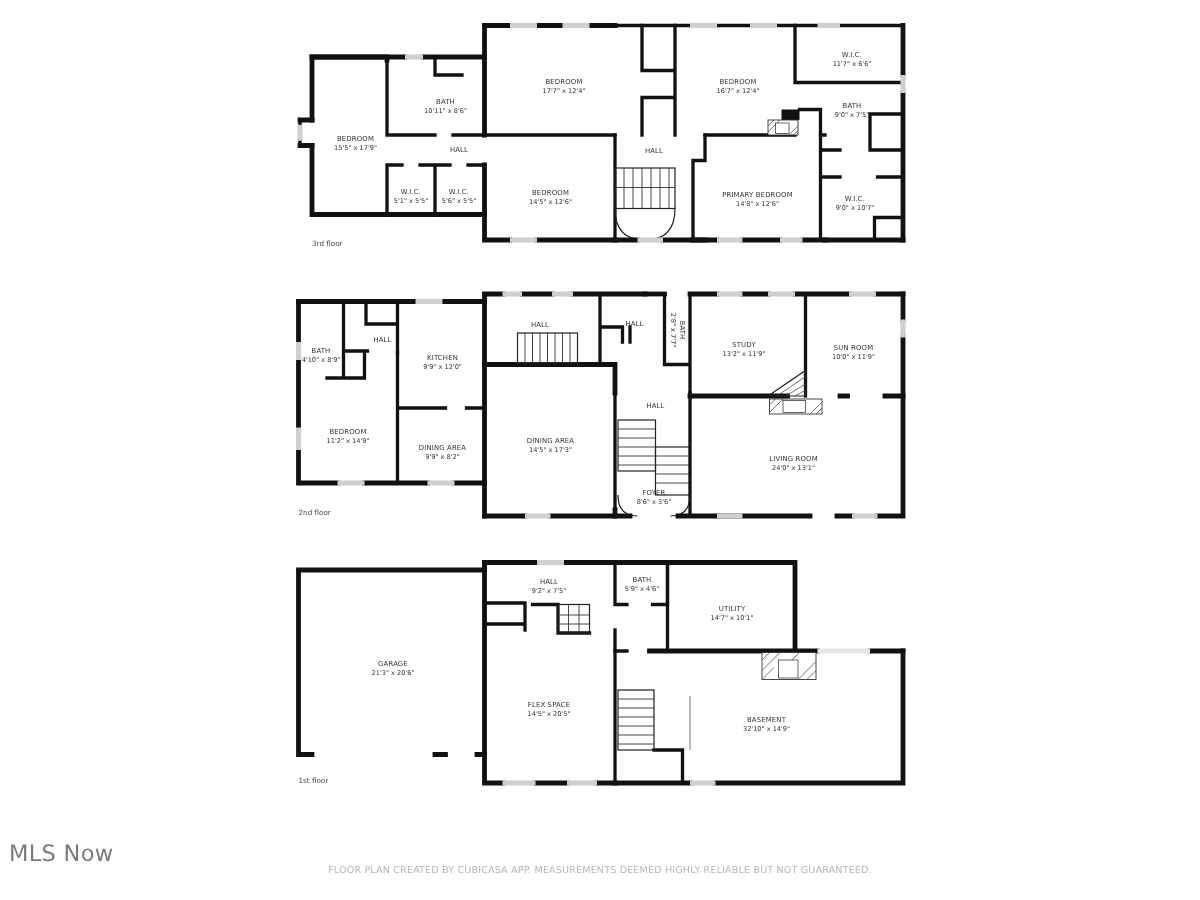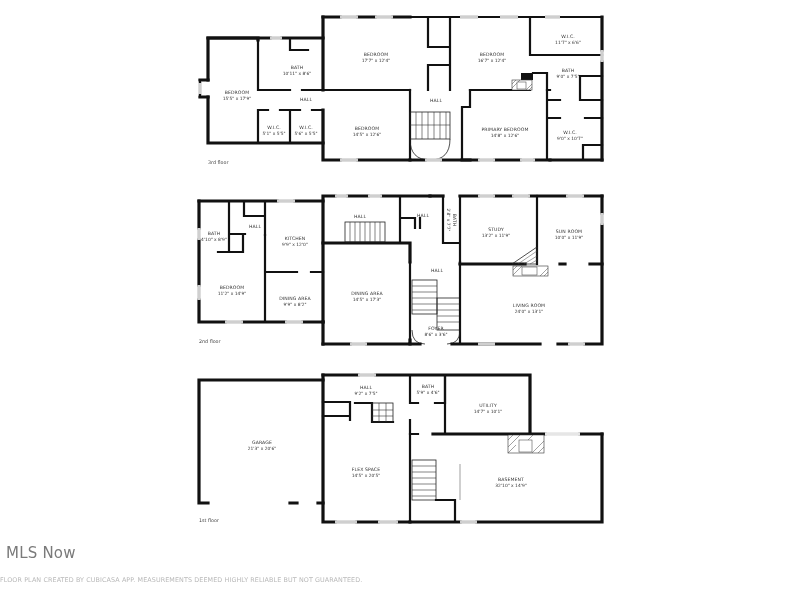--- a/index.html
+++ b/index.html
@@ -8,22 +8,22 @@
     .wall { fill: none; stroke: #111111; stroke-width: 3.2; stroke-linecap: square; }
     .wall-thin { fill: none; stroke: #111111; stroke-width: 2.2; stroke-linecap: square; }
     .window { stroke: #cfcfcf; stroke-width: 3.4; }
     .stair { fill: none; stroke: #333333; stroke-width: 0.6; }
     .stair-outline { fill: none; stroke: #222222; stroke-width: 0.8; }
     .fireplace { fill: #ffffff; stroke: #333333; stroke-width: 0.6; }
     .hatch { stroke: #444444; stroke-width: 0.5; }
     .rm-name { font-size: 4.6px; fill: #333333; text-anchor: middle; font-family: "DejaVu Sans", sans-serif; letter-spacing: 0.1px; }
     .rm-dim { font-size: 4.4px; fill: #333333; text-anchor: middle; font-family: "DejaVu Sans", sans-serif; }
     .floor-label { font-size: 4.8px; fill: #444444; font-family: "DejaVu Sans", sans-serif; }
-    .disclaimer { position: absolute; left: 0; width: 800px; top: 576px; font-size: 6.4px; color: #b8b8b8; letter-spacing: 0.1px; font-family: "DejaVu Sans", sans-serif; }
-    .brand { position: absolute; left: 6px; top: 544px; font-size: 15px; color: #7a7a7a; font-family: "DejaVu Sans", sans-serif; letter-spacing: 0.2px; }
+    .disclaimer { position: absolute; left: 0; width: 800px; top: 576px; text-align: center; font-size: 6.4px; color: #b8b8b8; letter-spacing: 0.1px; font-family: "DejaVu Sans", sans-serif; }
+    .brand { position: absolute; left: 6px; top: 560px; font-size: 15px; color: #7a7a7a; font-family: "DejaVu Sans", sans-serif; letter-spacing: 0.2px; }
   </style>
 </head>
 <body>
 
 <svg id="plan" viewBox="0 0 800 600" xmlns="http://www.w3.org/2000/svg">
 
   <g>
 
     <path class="wall" d="M208,38 L258,38 M258,38 L258,40 M208,38 L208,80 M208,97 L208,143 L323,143"></path>
     <path class="wall" d="M200,80 L208,80 M200,97 L208,97"></path>

